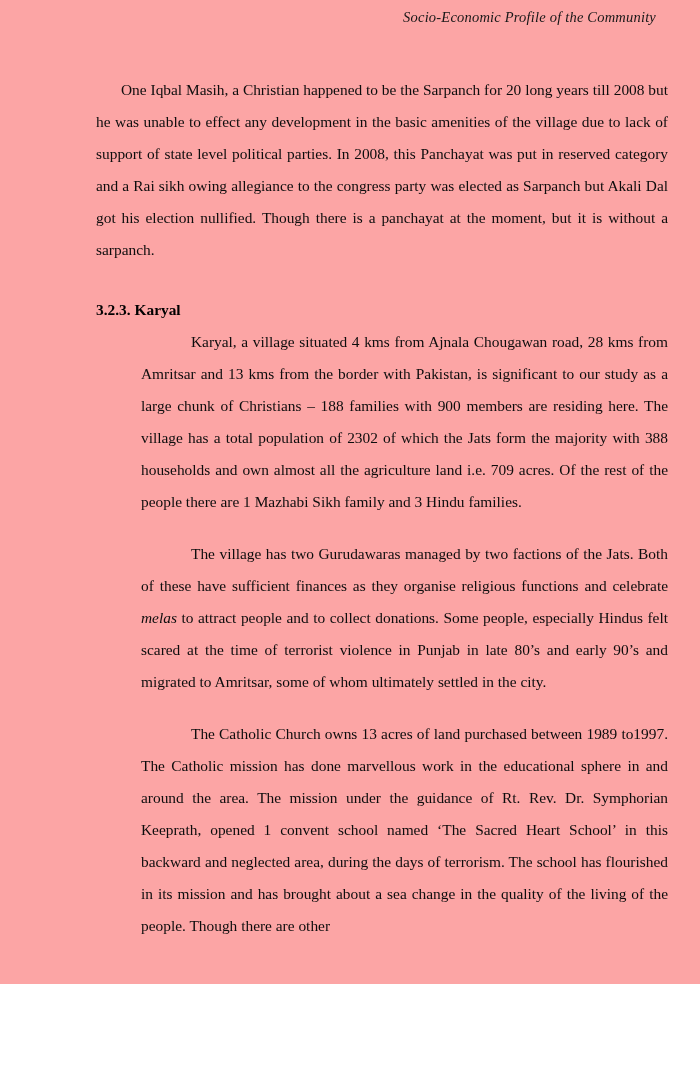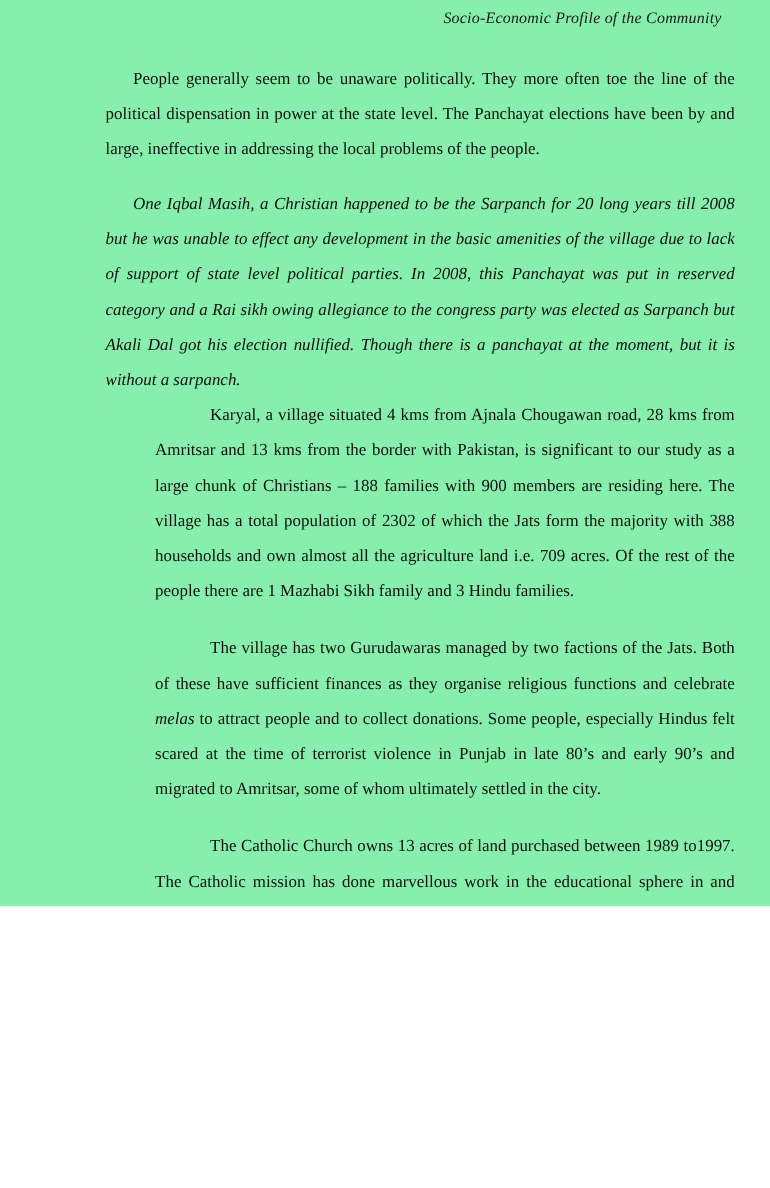--- a/index.html
+++ b/index.html
@@ -3,22 +3,22 @@
 <meta charset="utf-8">
 <style>
   html, body {
     margin: 0;
     padding: 0;
     background: #ffffff;
   }
   .page {
     position: relative;
     width: 700px;
-    height: 824px;
-    background: #86efac;
+    height: 984px;
+    background: #fca5a5;
     overflow: hidden;
     font-family: "Liberation Serif", "DejaVu Serif", serif;
     color: #0a0a0a;
     box-sizing: border-box;
   }
   .running-header {
     position: absolute;
     top: 9px;
     left: 96px;
     width: 560px;
@@ -44,21 +44,21 @@
     color: #0d0d0d;
     hyphens: none;
   }
   p.para.indent-sm {
     text-indent: 25px;
   }
   p.para.indent-lg {
     text-indent: 50px;
     margin-left: 45px;
   }
-  p.gap-sm { margin-top: 18px; font-style: italic; }
+  p.gap-sm { margin-top: 18px; }
   p.gap-md { margin-top: 20px; }
   h3.section-heading {
     margin: 28px 0 0 0;
     font-size: 15.4px;
     line-height: 32px;
     font-weight: bold;
     text-align: left;
     color: #000000;
   }
   .para em { }
@@ -74,25 +74,25 @@
 </style>
 </head>
 <body>
 
 <div class="page">
 
   <div class="running-header">Socio-Economic Profile of the Community</div>
 
   <div class="body-col">
 
-    <p class="para indent-sm">People generally seem to be unaware politically. They more often toe the line of the political dispensation in power at the state level. The Panchayat elections have been by and large, ineffective in addressing the local problems of the people.</p>
 
     <p class="para indent-sm gap-sm">One Iqbal Masih, a Christian happened to be the Sarpanch for 20 long years till 2008 but he was unable to effect any development in the basic amenities of the village due to lack of support of state level political parties. In 2008, this Panchayat was put in reserved category and a Rai sikh owing allegiance to the congress party was elected as Sarpanch but Akali Dal got his election nullified. Though there is a panchayat at the moment, but it is without a sarpanch.</p>
 
 
+    <h3 class="section-heading">3.2.3. Karyal</h3>
 
     <p class="para indent-lg">Karyal, a village situated 4 kms from Ajnala Chougawan road, 28 kms from Amritsar and 13 kms from the border with Pakistan, is significant to our study as a large chunk of Christians – 188 families with 900 members are residing here. The village has a total population of 2302 of which the Jats form the majority with 388 households and own almost all the agriculture land i.e. 709 acres. Of the rest of the people there are 1 Mazhabi Sikh family and 3 Hindu families.</p>
 
     <p class="para indent-lg gap-md"><span>The village has two Gurudawaras managed by two factions of the Jats. Both of these have sufficient finances as they organise religious functions and celebrate </span><em>melas</em><span> to attract people and to collect donations. Some people, especially Hindus felt scared at the time of terrorist violence in Punjab in late 80’s and early 90’s and migrated to Amritsar, some of whom ultimately settled in the city.</span></p>
 
     <p class="para indent-lg gap-md">The Catholic Church owns 13 acres of land purchased between 1989 to1997. The Catholic mission has done  marvellous work in the educational sphere in and around the area. The mission under the guidance of Rt. Rev. Dr. Symphorian Keeprath, opened 1 convent school named ‘The Sacred Heart School’ in this backward and neglected area, during the days of terrorism. The school has flourished in its mission and has brought about a sea change in the quality of the living of the people. Though there are other</p>
 
   </div>
 
 

